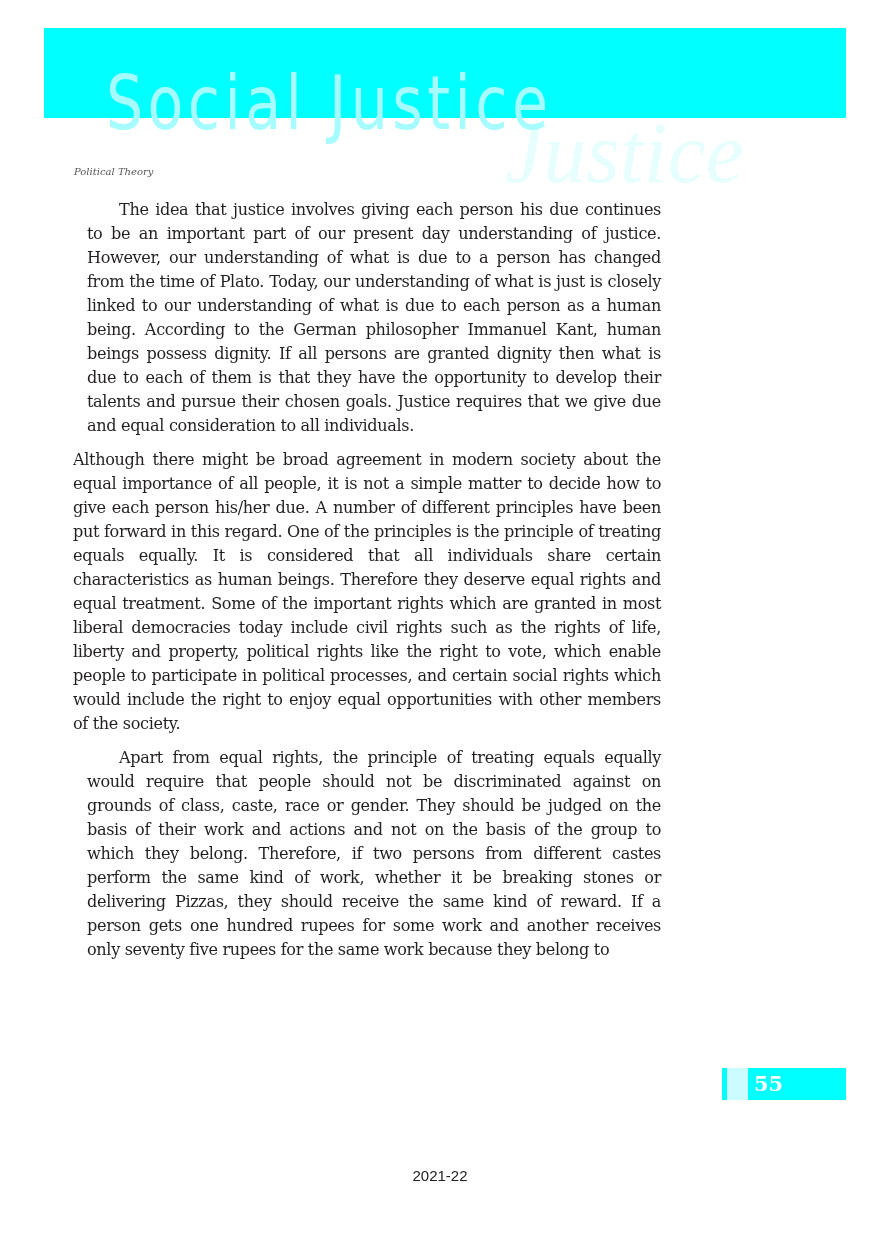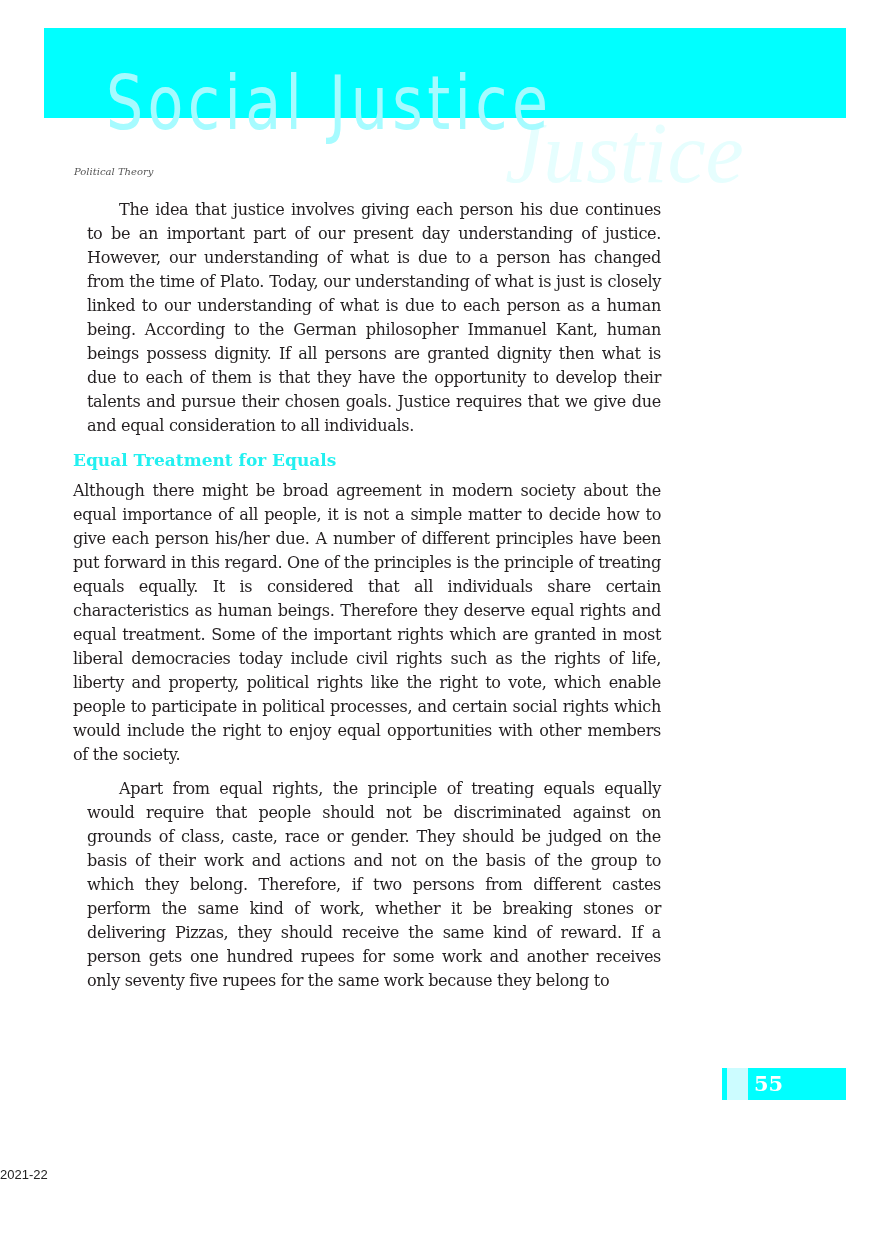--- a/index.html
+++ b/index.html
@@ -10,33 +10,32 @@
   .running-head { position: absolute; left: 74px; top: 166px; font-family: "DejaVu Serif", serif; font-style: italic; font-size: 10px; color: #555; }
   .content { position: absolute; left: 73px; top: 198px; width: 588px; font-family: "DejaVu Serif", "Liberation Serif", serif; font-size: 16.1px; line-height: 24px; letter-spacing: -0.35px; text-align: justify; }
   .content p { margin: 0 0 10px 0; }
   .content p.indent { text-indent: 32px; margin-left: 14px; }
   .content h2 { margin: 4px 0 7px 0; font-family: "DejaVu Serif", serif; font-weight: bold; font-size: 17px; line-height: 24px; color: #22f0f0; letter-spacing: 0; }
   .pageno { position: absolute; left: 722px; top: 1068px; width: 108px; height: 32px; }
   .pageno .stripe { position: absolute; left: 0; top: 0; width: 5px; height: 32px; background: #00ffff; }
   .pageno .light { position: absolute; left: 5px; top: 0; width: 21px; height: 32px; background: #ccfcff; }
   .pageno .main { position: absolute; left: 26px; top: 0; width: 98px; height: 32px; background: #00ffff; }
   .pageno .num { position: absolute; left: 32px; top: 3px; font-family: "DejaVu Serif", serif; font-weight: bold; font-size: 21px; color: #ffffff; }
-  .footer { position: absolute; left: 0; width: 880px; top: 1167px; text-align: left; font-family: "Liberation Sans", sans-serif; font-size: 13px; color: #222; }
+  .footer { position: absolute; left: 0; width: 880px; top: 1167px; text-align: center; font-family: "Liberation Sans", sans-serif; font-size: 15px; color: #222; }
 </style>
 </head>
 <body>
 
 <div class="banner"></div>
 <div class="watermark">Justice</div>
 <div class="chapter-title">Social Justice</div>
 <div class="running-head">Political Theory</div>
 
 <div class="content">
   <p class="indent">The idea that justice involves giving each person his due continues to be an important part of our present day understanding of justice. However, our understanding of what is due to a person has changed from the time of Plato. Today, our understanding of what is just is closely linked to our understanding of what is due to each person as a human being. According to the German philosopher Immanuel Kant, human beings possess dignity. If all persons are granted dignity then what is due to each of them is that they have the opportunity to develop their talents and pursue their chosen goals.  Justice requires that we give due and equal consideration to all individuals.</p>
-  <h2>Equal Treatment for Equals</h2>
   <p>Although there might be broad agreement in modern society about the equal importance of all people, it is not a simple matter to decide how to give each person his/her due.  A number of different principles have been put forward in this regard. One of the principles is the principle of treating equals equally. It is considered that all individuals share certain characteristics as human beings. Therefore they deserve equal rights and equal treatment. Some of the important rights which are granted in most liberal democracies today include civil rights such as the rights of life, liberty and property, political rights like the right to vote, which enable people to participate in political processes, and certain social rights which would include the right to enjoy equal opportunities with other members of the society.</p>
   <p class="indent">Apart from equal rights, the principle of treating equals equally would require that people should not be discriminated against on grounds of class, caste, race or gender. They should be judged on the basis of their work and actions and not on the basis of the group to which they belong. Therefore, if two persons from different castes perform the same kind of work, whether it be breaking stones or delivering Pizzas, they should receive the same kind of reward. If a person gets one hundred rupees for some work and another receives only seventy five rupees for the same work because they belong to</p>
 </div>
 
 <div class="pageno">
   <div class="stripe"></div>
   <div class="light"></div>
   <div class="main"></div>
   <div class="num">55</div>
 </div>

